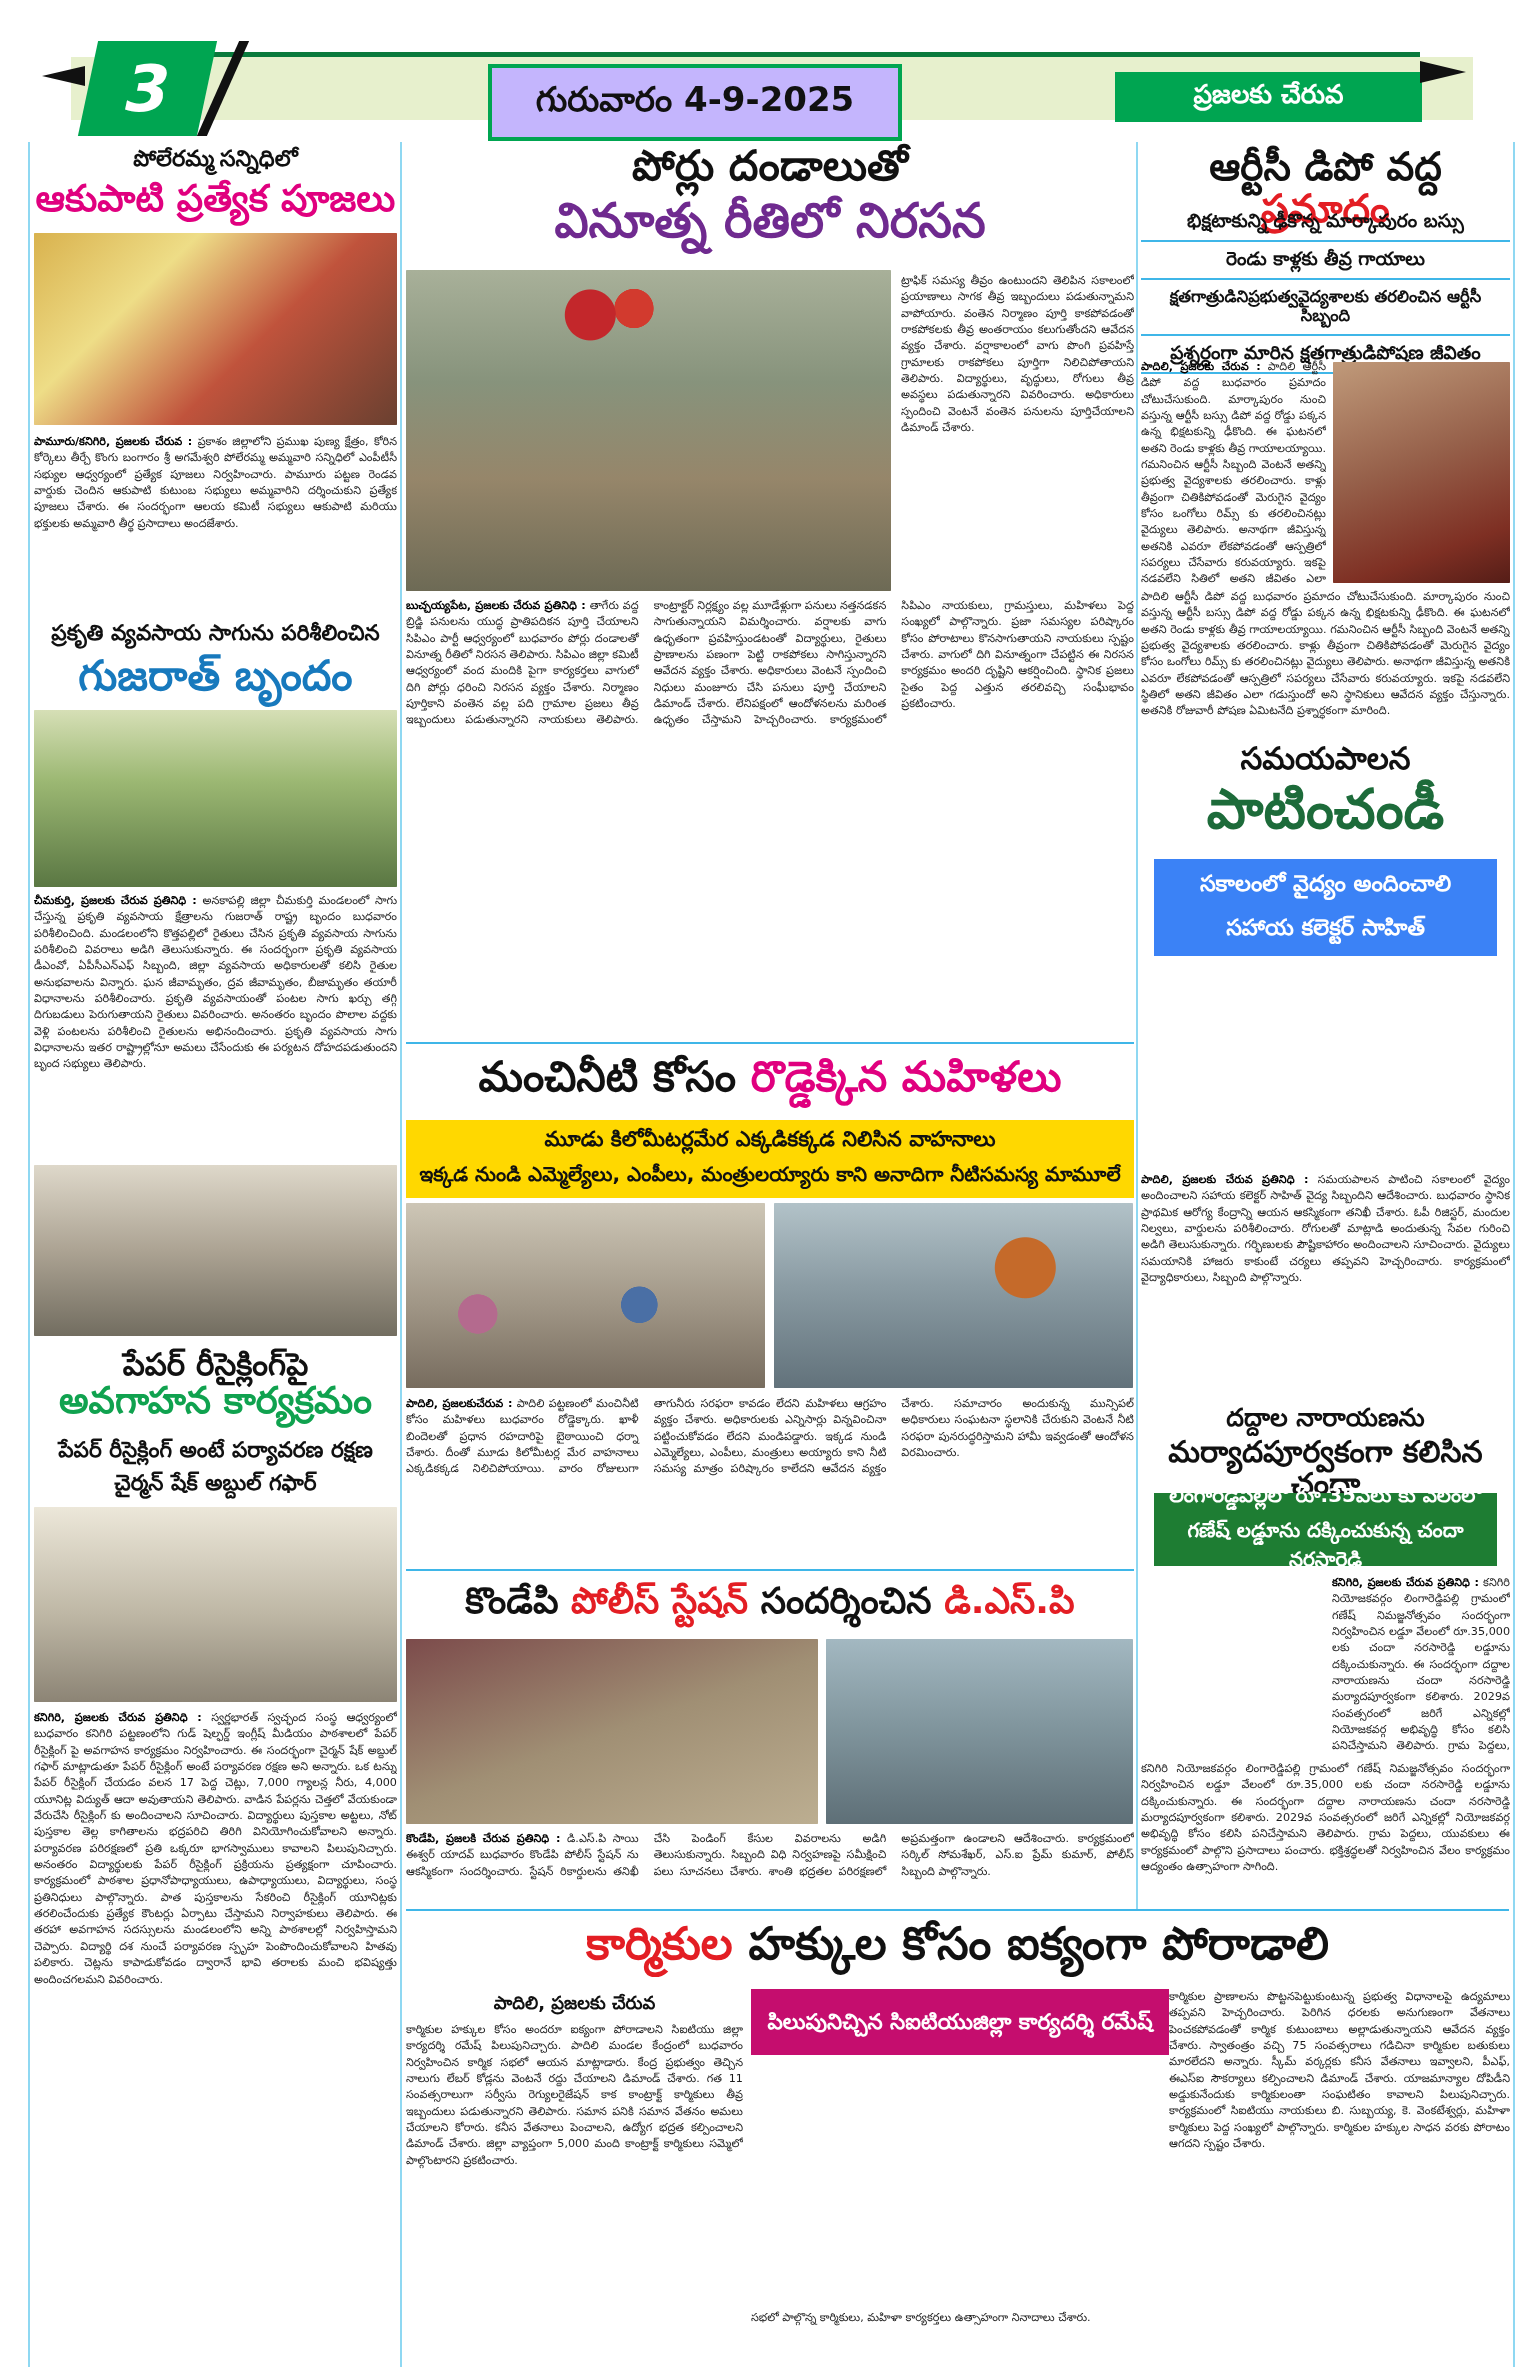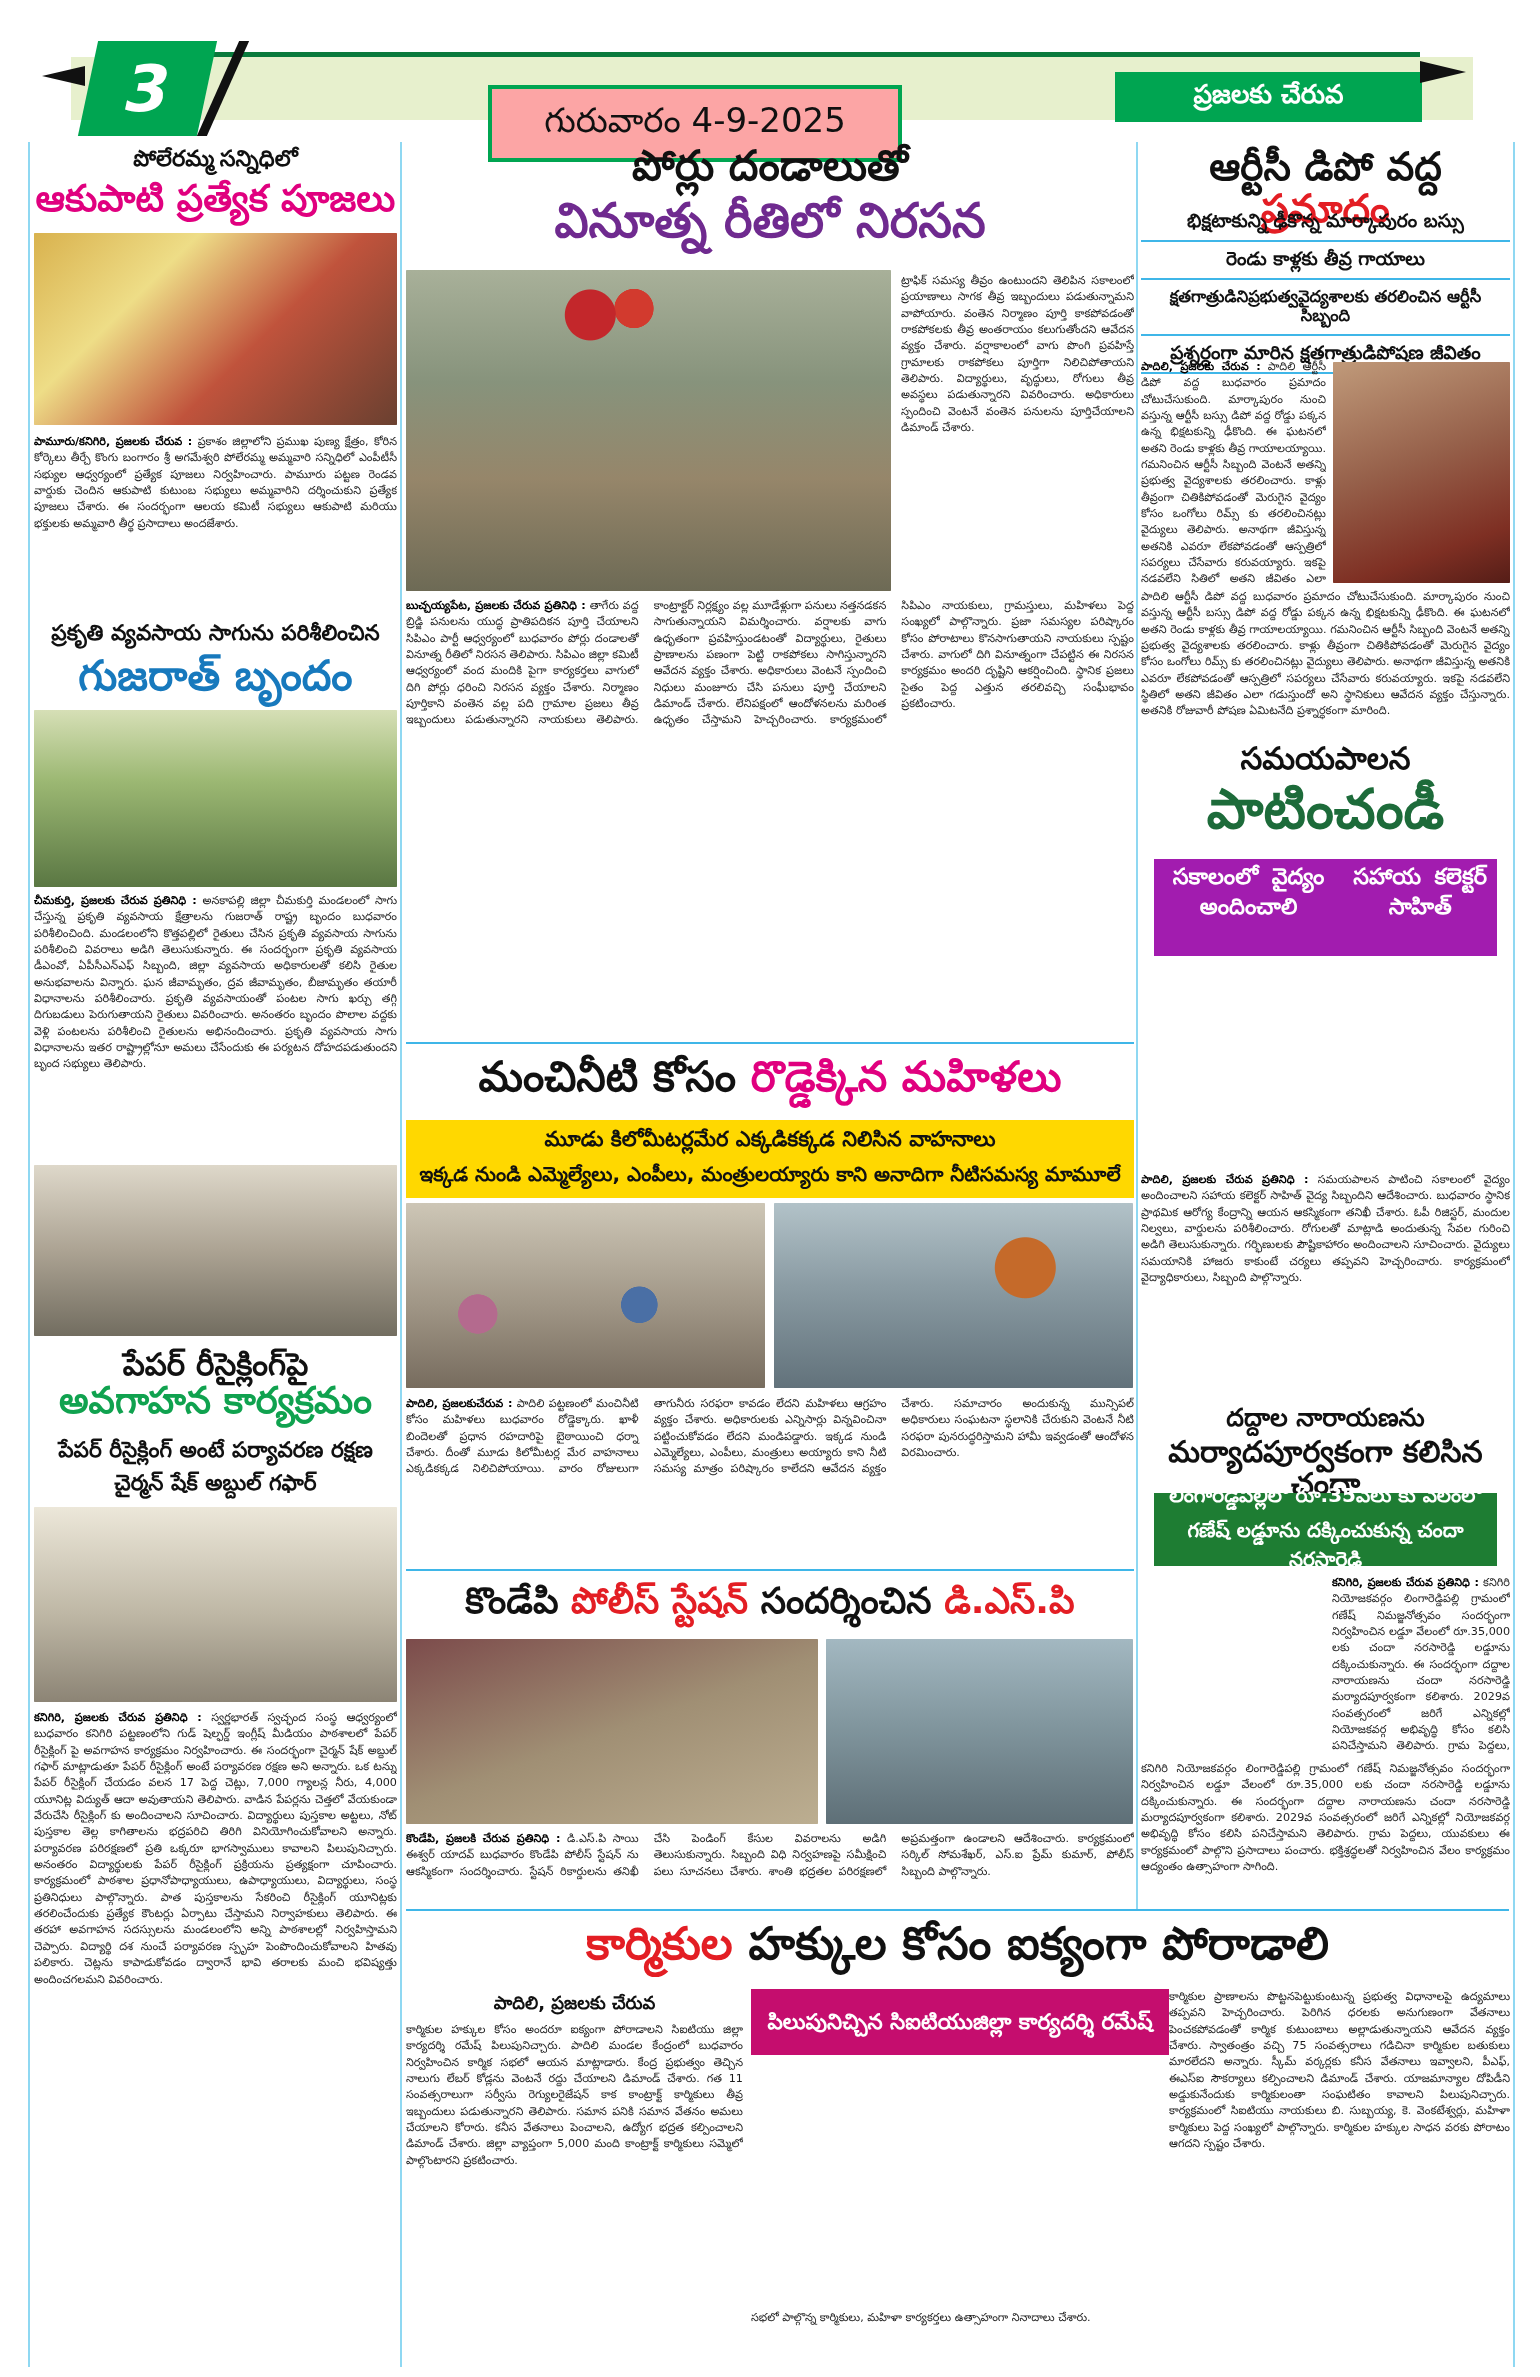--- a/index.html
+++ b/index.html
@@ -9,23 +9,23 @@
   .hdr-bar{position:absolute;background:#e7f0cd;}
   .hdr-topline{position:absolute;background:#0a7a3c;}
   .pageno{position:absolute;background:#00a551;transform:skewX(-12deg);
           display:flex;align-items:center;justify-content:center;color:#fff;
           font-size:64px;font-weight:bold;}
   .pageno-slash{position:absolute;background:#111;transform:skewX(-24deg);}
   .tri-left{position:absolute;width:0;height:0;border-top:10.4px solid transparent;
             border-bottom:10.4px solid transparent;border-right:43px solid #111;}
   .tri-right{position:absolute;width:0;height:0;border-top:11.2px solid transparent;
              border-bottom:11.2px solid transparent;border-left:46px solid #111;}
-  .datebox{position:absolute;background:#fca5a5;border:4.5px solid #00a551;
+  .datebox{position:absolute;background:#c4b5fd;border:4.5px solid #00a551;
            display:flex;align-items:center;justify-content:center;
-           font-size:34px;font-weight:normal;color:#111;margin-top:21px;}
+           font-size:34px;font-weight:bold;color:#111;}
   .brandbox{position:absolute;background:#00a551;color:#fff;display:flex;
             align-items:center;justify-content:center;font-size:26px;font-weight:bold;}
   
   .sep-v{position:absolute;width:1.5px;background:#8fd8f2;}
   .sep-h{position:absolute;height:2.2px;background:#3fb6e8;}
   
   .kicker{position:absolute;text-align:center;font-weight:bold;color:#111;}
   .hl{position:absolute;text-align:center;font-weight:bold;line-height:1.08;}
   .c-mag{color:#e0007f;} .c-blue{color:#1779bd;} .c-green{color:#10a24f;}
   .c-dgreen{color:#1d6b3a;} .c-purple{color:#6f2a8f;} .c-red{color:#e31e24;}
@@ -34,22 +34,22 @@
          color:#1c1c1c;overflow:hidden;}
   .byl{font-weight:bold;color:#000;}
   .cols3{column-count:3;column-gap:15px;}
   .bullets{position:absolute;}
   .bullet{font-weight:bold;text-align:center;font-size:18.6px;color:#111;
           padding:6.7px 3px 7.5px;border-bottom:2.2px solid #3fb6e8;line-height:1.2;}
   .bullet:first-child{border-top:none;}
   .band{position:absolute;background:#ffd800;color:#111;font-weight:bold;
         text-align:center;display:flex;flex-direction:column;justify-content:center;}
   .band div{padding:3px 9px;}
-  .boxteal{position:absolute;background:#a21caf;color:#fff;font-weight:bold;
-           text-align:center;display:flex;flex-direction:row;justify-content:center;font-size:22.4px;font-family:Liberation Mono, monospace;}
+  .boxteal{position:absolute;background:#3b82f6;color:#fff;font-weight:bold;
+           text-align:center;display:flex;flex-direction:column;justify-content:center;font-size:22.4px;}
   .boxteal div{padding:6px 6px;}
   .boxgreen{position:absolute;background:#1e7d33;color:#fff;font-weight:bold;
             text-align:center;display:flex;flex-direction:column;justify-content:center;font-size:20px;}
   .boxgreen div{padding:3px 6px;}
   .boxmag{position:absolute;background:#c50d6e;color:#fff;font-weight:bold;
           text-align:center;display:flex;align-items:center;justify-content:center;font-size:21.6px;line-height:1.2;padding:4.5px;}
   .center-byl{position:absolute;text-align:center;font-weight:bold;font-size:18px;color:#111;}
   
   .photo{position:absolute;border-radius:0.7px;}
   .p-temple{background:linear-gradient(135deg,#d9b24e 0%,#eedd87 30%,#c0533c 60%,#6a4030 100%);}

